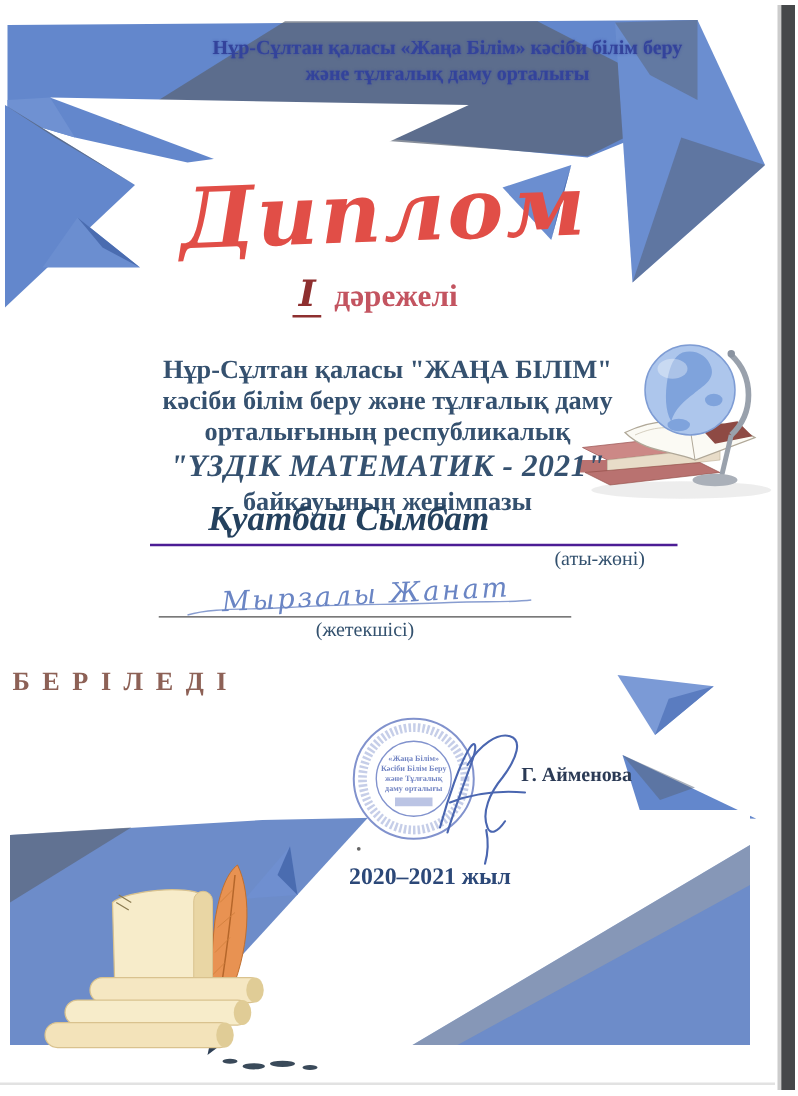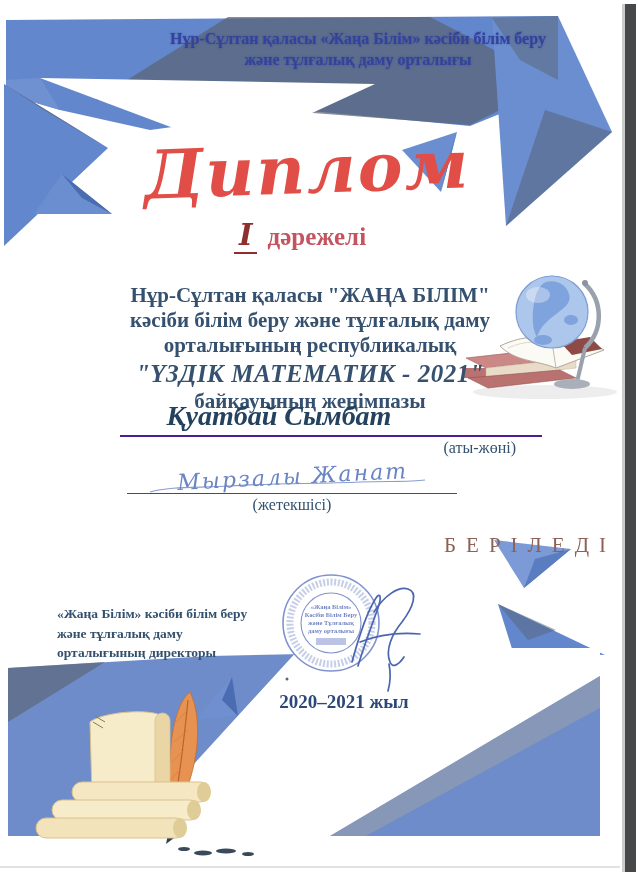--- a/index.html
+++ b/index.html
@@ -72,22 +72,22 @@
     color:#6a85c4;font-style:italic;font-size:22px;
     font-family:"DejaVu Serif", serif;
     transform:rotate(-3deg) translateY(4px);
     letter-spacing:2px;
   }
   .caption-supervisor{
     left:127px;top:496px;width:330px;text-align:center;
     color:#33516e;font-size:16px;
   }
   .award-word{
-    left:0;top:533px;width:616px;text-align:right;
-    color:#8d6156;font-weight:normal;font-size:21px;
+    left:0;top:533px;width:616px;text-align:left;
+    color:#8d6156;font-weight:bold;font-size:21px;
     letter-spacing:10px;text-indent:10px;
   }
   .issuer-block{
     left:57px;top:604px;width:256px;
     color:#33516e;font-weight:bold;font-size:13.5px;line-height:1.45;
   }
   .signatory{
     left:417px;top:612px;width:140px;
     color:#2b3a55;font-weight:bold;font-size:16px;
   }
@@ -256,22 +256,18 @@
     <span>(аты-жөні)</span>
   </div>
 
   <div class="abs txt supervisor-line">
     <span>Мырзалы Жанат</span>
   </div>
   <div class="abs txt caption-supervisor">(жетекшісі)</div>
 
   <div class="abs txt award-word">БЕРІЛЕДІ</div>
 
-  <div class="abs txt issuer-block">
-    <div>«Жаңа Білім» кәсіби білім беру</div>
-    <div>және тұлғалық даму</div>
-    <div>орталығының директоры</div>
-  </div>
-
+
+  <div class="abs txt signatory">Г. Айменова</div>
 
   <div class="abs txt year">2020–2021 жыл</div>
 
 </div>
 
 </body></html>

